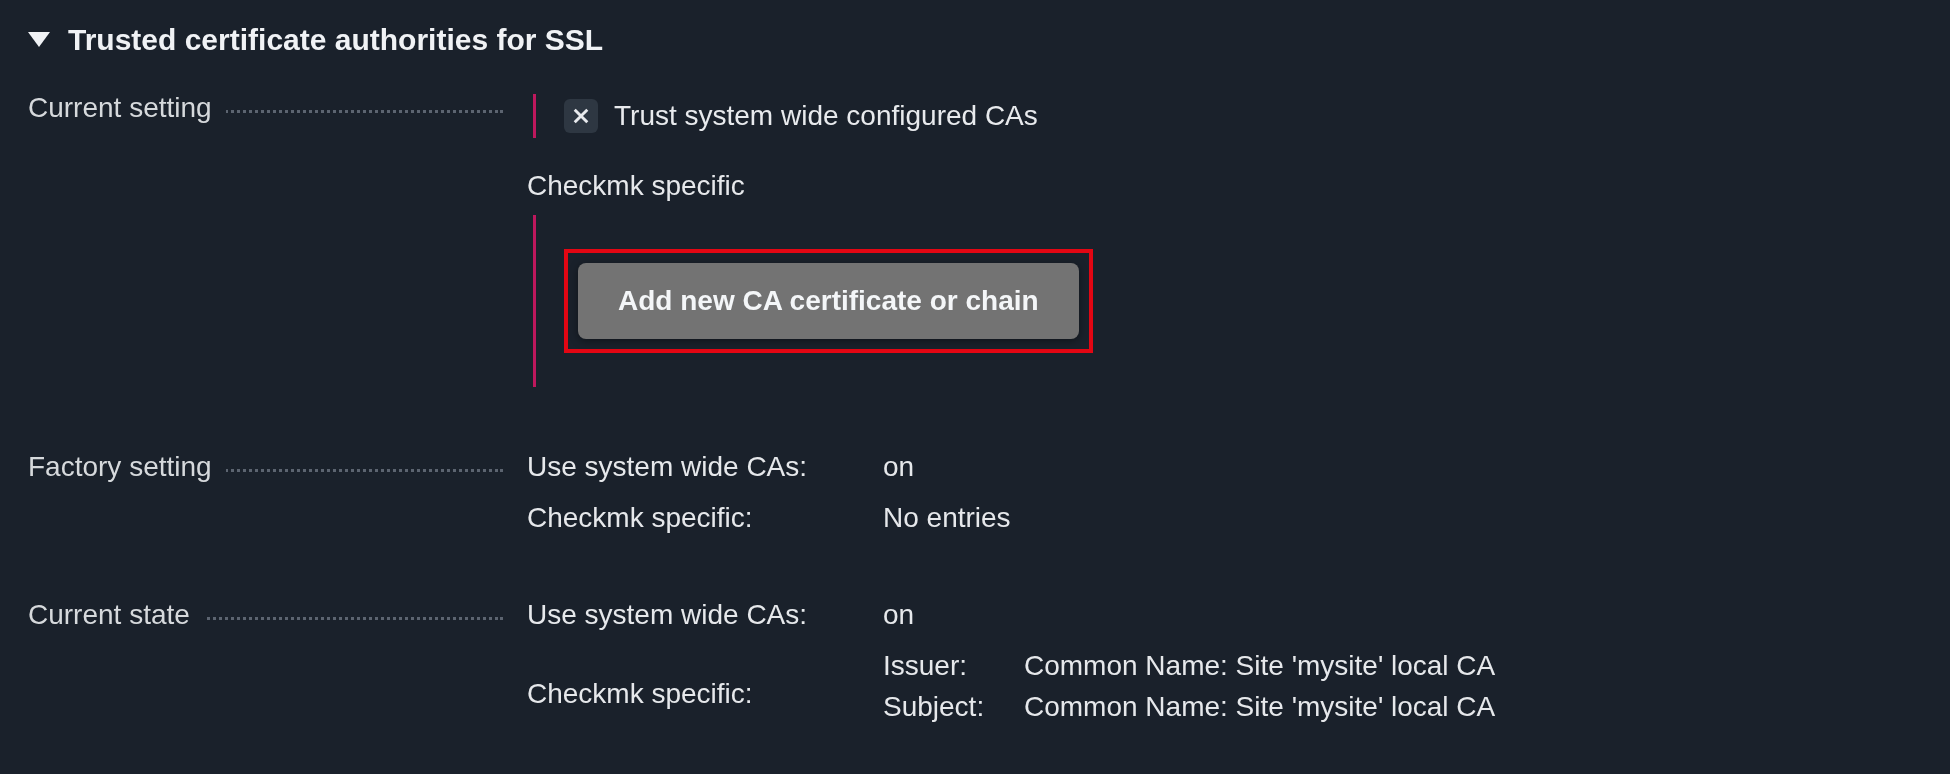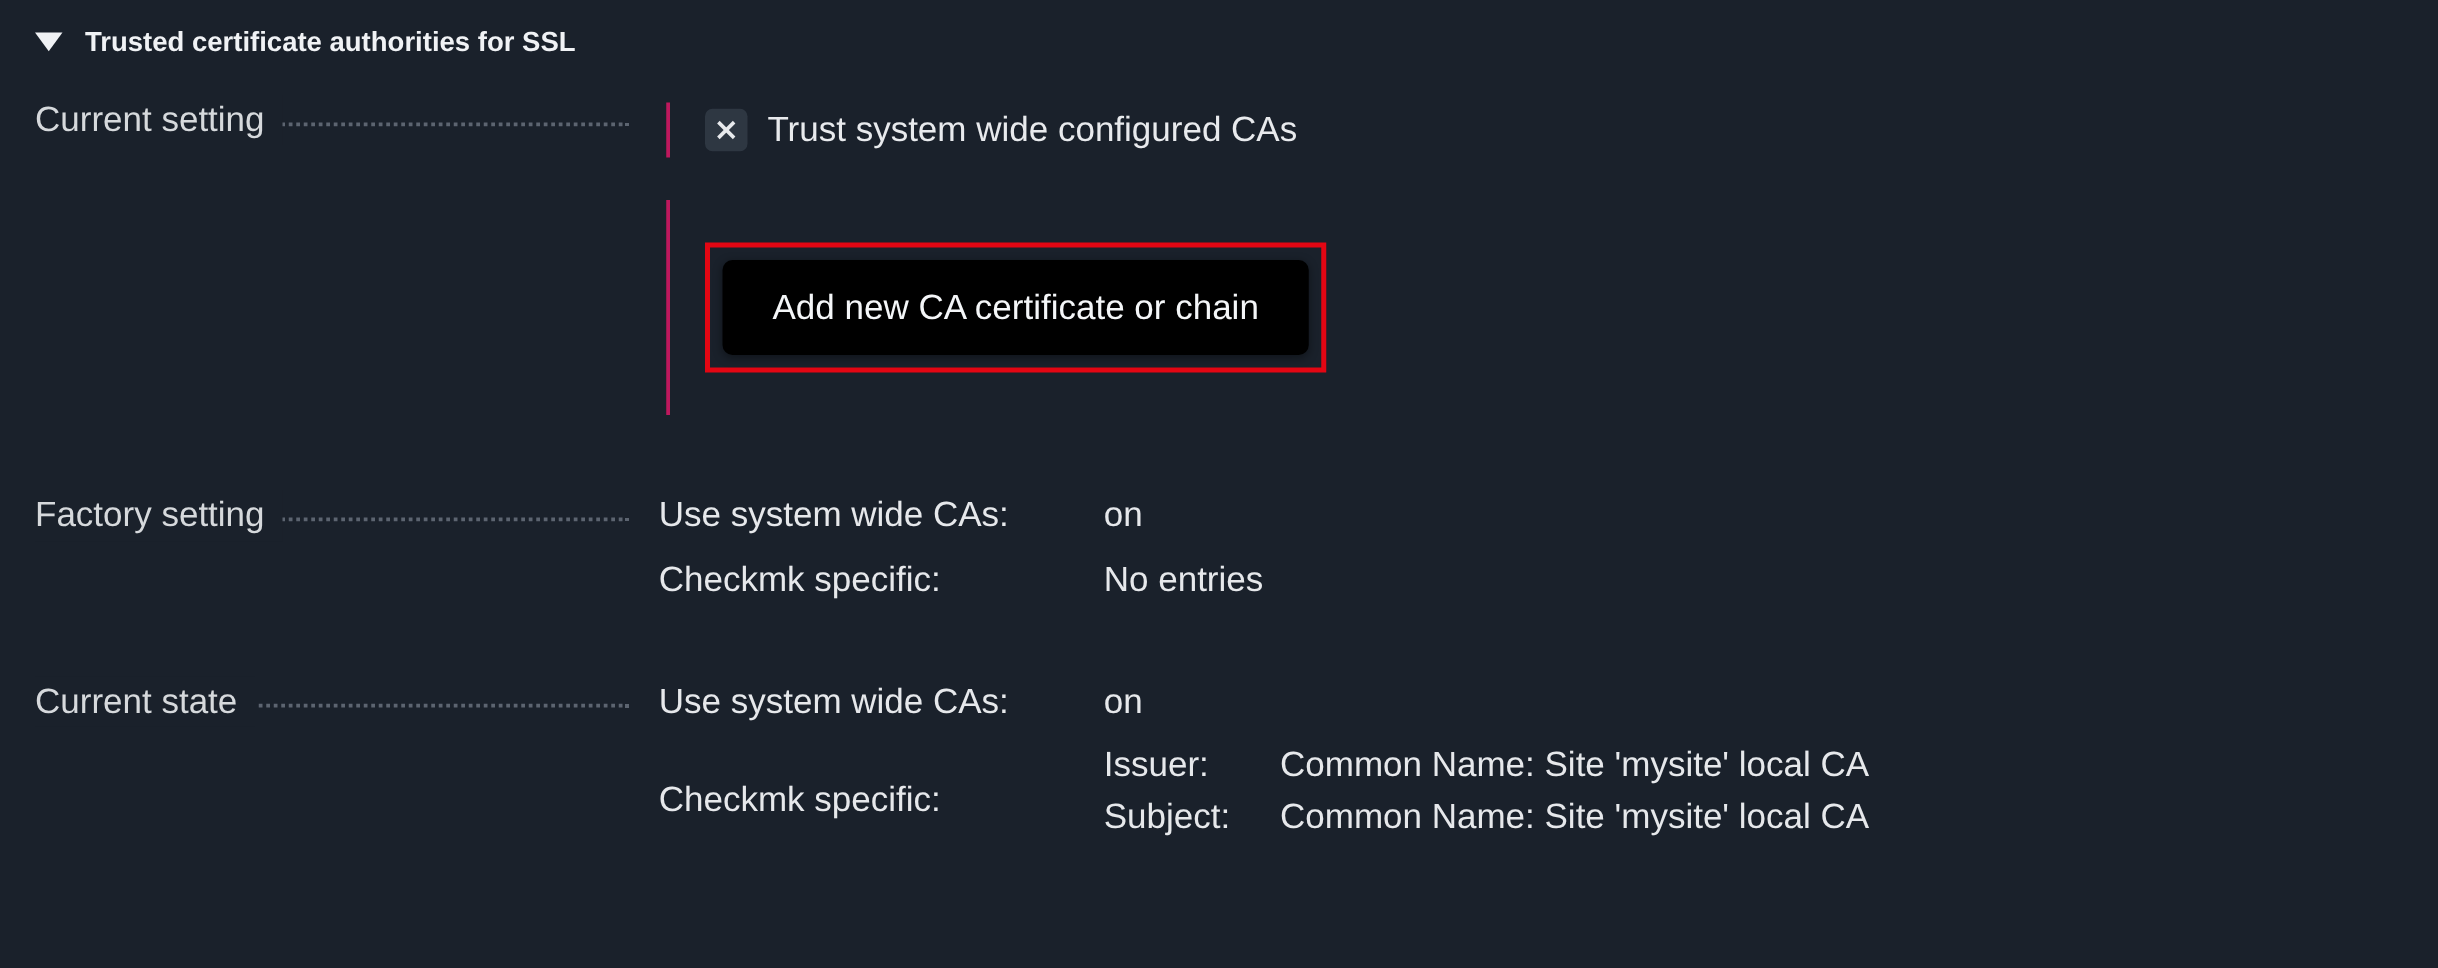--- a/index.html
+++ b/index.html
@@ -13,21 +13,21 @@
     line-height: 1.45;
     overflow: hidden;
   }
   .panel { padding: 12px 28px 28px 28px; }
 
   .section-header {
     display: flex;
     align-items: center;
     gap: 18px;
     font-weight: 700;
-    font-size: 22px;
+    font-size: 30px;
     color: #f0f2f5;
     padding: 6px 0 22px 0;
   }
   .chevron-down-icon {
     width: 0; height: 0;
     border-left: 11px solid transparent;
     border-right: 11px solid transparent;
     border-top: 15px solid #f0f2f5;
     display: inline-block;
   }
@@ -78,23 +78,23 @@
     border-radius: 6px;
     background: #2e3742;
     display: inline-flex;
     align-items: center; justify-content: center;
     flex: 0 0 34px;
   }
   .x-chip svg { width: 18px; height: 18px; stroke: #e8eaed; stroke-width: 3.2; }
 
   .add-button-wrap { border: 4px solid #e30613; padding: 10px; display: inline-block; }
   .add-button {
-    background: #000000;
+    background: #737373;
     color: #f4f6f8;
-    font-weight: 400;
+    font-weight: 700;
     font-size: 28px;
     border: none;
     border-radius: 8px;
     padding: 22px 40px;
     cursor: pointer;
     box-shadow: 0 2px 8px rgba(0,0,0,.4);
   }
 
   
   .kv { display: grid; grid-template-columns: 345px auto; column-gap: 10px; row-gap: 4px; gap: 11px; }
@@ -130,20 +130,21 @@
                 <line x1="3" y1="3" x2="17" y2="17"></line>
                 <line x1="17" y1="3" x2="3" y2="17"></line>
               </svg>
           </span>
           <span>Trust system wide configured CAs</span>
         </div>
       </div>
 
       <div class="spacer-md"></div>
 
+      <div class="group-title">Checkmk specific</div>
       <div class="group-body padded">
         <span class="add-button-wrap">
           <button class="add-button">Add new CA certificate or chain</button>
         </span>
       </div>
 
     </div>
   </div>
 
   <div class="row gap-above">

